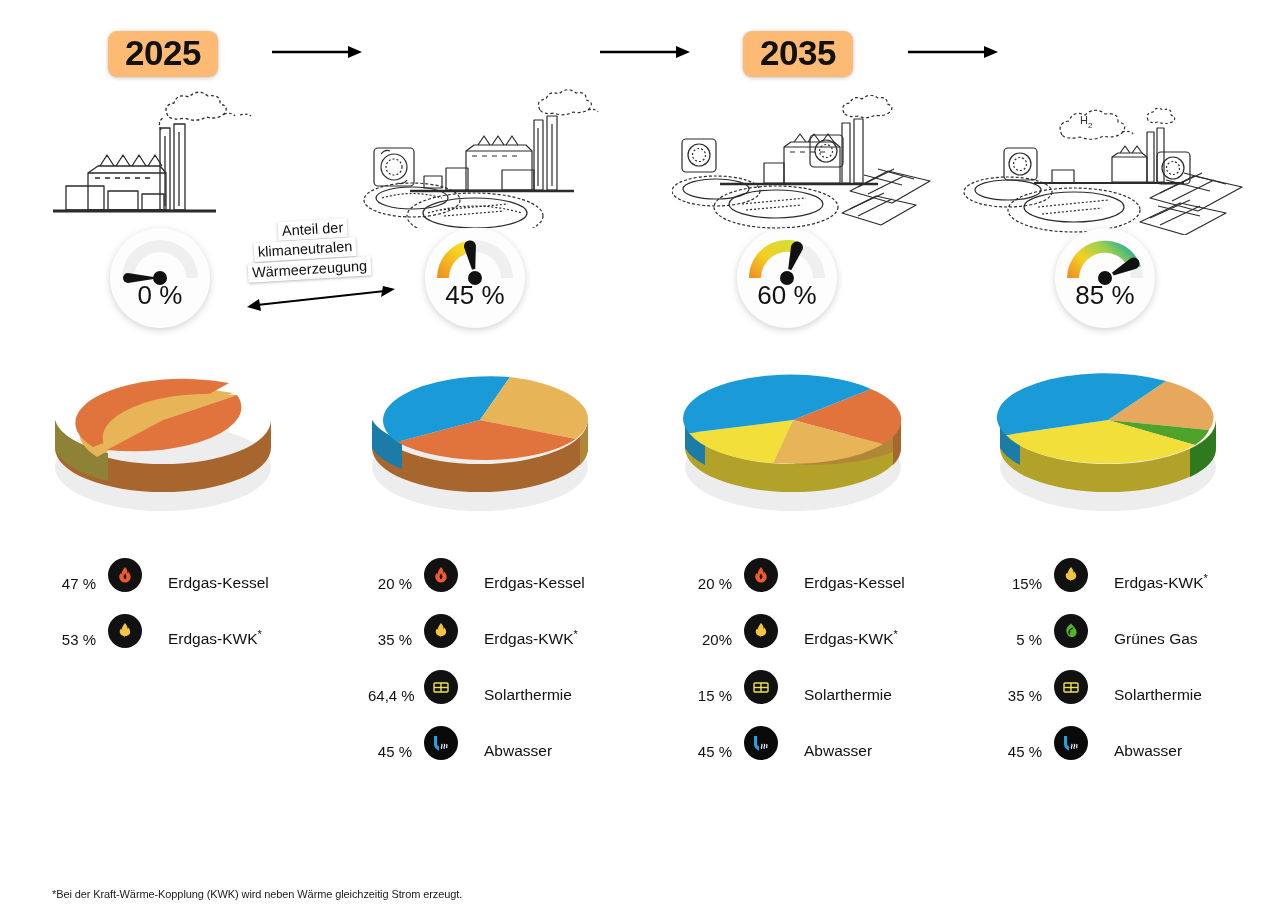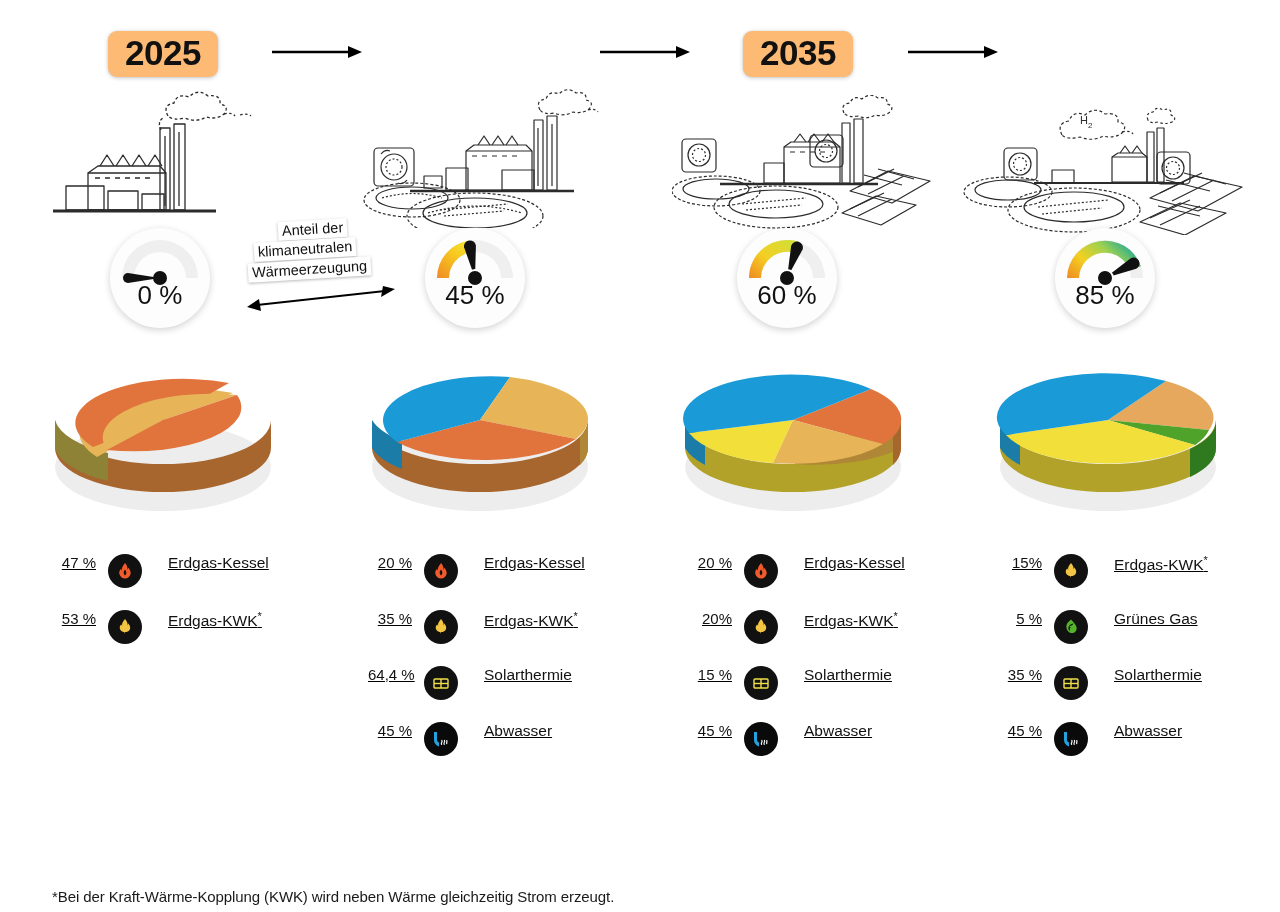--- a/index.html
+++ b/index.html
@@ -63,24 +63,23 @@
   .cl2 { transform: rotate(-3.5deg); margin-left: 6px; margin-top:1px; }
   .cl3 { transform: rotate(-3.5deg); margin-left: 0px; margin-top:1px;}
 
   
   .pie-wrap { position:absolute; }
 
   
   .legend { position: absolute; }
   .legend-row {
     display: flex;
-    align-items: flex-start;
+    align-items: flex-end;
     height: 38px;
     margin-bottom: 18px;
-    text-decoration: underline;
   }
   .legend-pct {
     width: 56px;
     text-align: right;
     font-size: 15px;
     color: #111;
     padding-right: 12px;
     white-space: nowrap;
   }
   .legend-icon {
@@ -96,21 +95,21 @@
     color: #111;
     padding-left: 26px;
     white-space: nowrap;
   }
   .legend-label sup { font-size: 11px; vertical-align: super; }
 
   
   .footnote {
     position: absolute;
     left: 52px; top: 888px;
-    font-size: 15px;
+    font-size: 11px;
     color: #1a1a1a;
     letter-spacing: -0.1px;
   }
 
   
   .illus { position:absolute; }
 </style>
 </head>
 <body>
 

